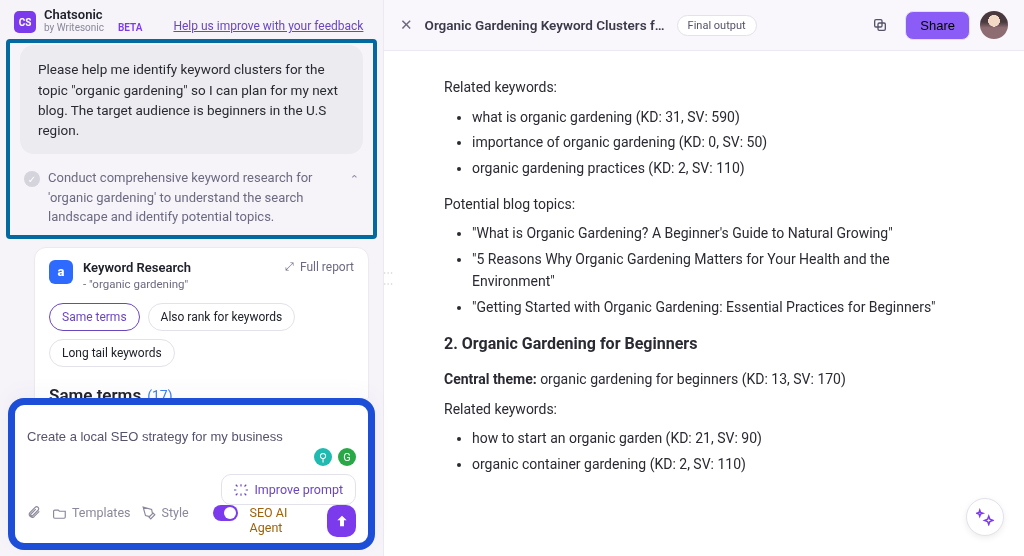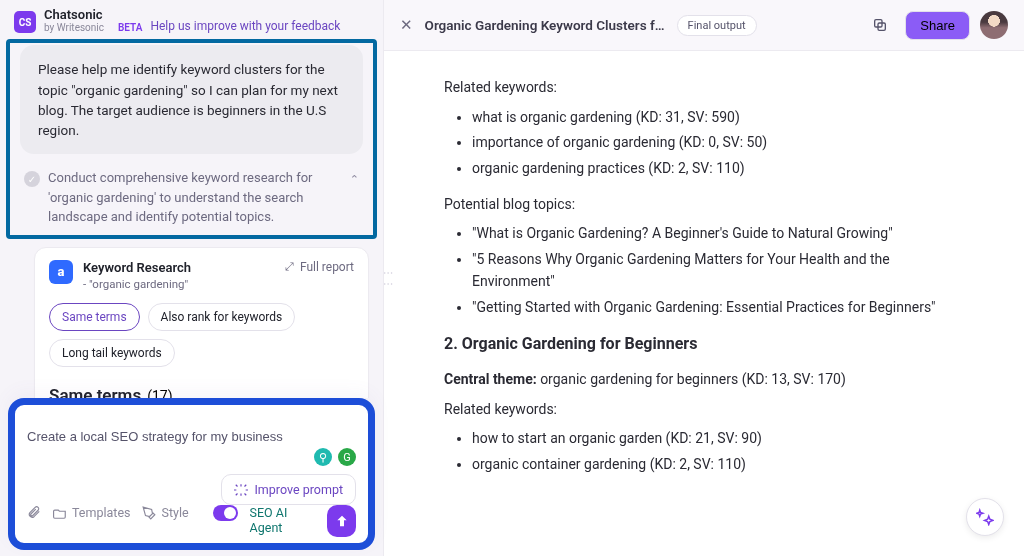--- a/index.html
+++ b/index.html
@@ -7,21 +7,21 @@
   .left-pane { width: 384px; flex-shrink: 0; border-right: 1px solid #eceaf0; background: #f6f4f9; display: flex; flex-direction: column; height: 100%; }
   .right-pane { flex: 1; display: flex; flex-direction: column; height: 100%; }
 
   
   .left-header { padding: 8px 14px 6px 14px; display: flex; align-items: flex-end; gap: 8px; }
   .cs-badge { background: #7c3aed; color: #fff; font-weight: 700; font-size: 10px; width: 22px; height: 22px; border-radius: 5px; display: flex; align-items: center; justify-content: center; }
   .brand-block { line-height: 1.1; }
   .brand-name { font-weight: 600; font-size: 13px; }
   .brand-sub { font-size: 10px; color: #8a889a; }
   .beta-badge { font-size: 10px; color: #7c3aed; font-weight: 600; margin-left: 6px; }
-  .feedback-link { color: #6b46c1; font-size: 12px; cursor: pointer; margin-left: 0; }
+  .feedback-link { color: #6b46c1; font-size: 12px; text-decoration: underline; cursor: pointer; margin-left: 23px; }
 
   
   .highlight-box { margin: 0 6px 8px 6px; border: 4px solid #0369a1; border-radius: 4px; padding: 2px 0 8px 0; }
   .user-bubble { background: #ecebf0; border-radius: 14px; padding: 14px 18px; margin: 0 10px 14px 10px; font-size: 13.5px; line-height: 1.5; color: #2a2a33; }
   .assistant-step { display: flex; gap: 8px; align-items: flex-start; padding: 0 14px; color: #6d6a80; font-size: 13px; line-height: 1.5; }
   .step-check { width: 16px; height: 16px; border-radius: 50%; background: #d5d3dc; display: flex; align-items: center; justify-content: center; flex-shrink: 0; margin-top: 3px; font-size: 10px; color: #fff; }
   .step-caret { margin-left: auto; margin-top: 4px; color: #8e8aa0; font-size: 11px; }
 
   .content-scroll { flex: 1; overflow: hidden; }
 
@@ -33,21 +33,21 @@
   .tool-sub { font-size: 11.5px; color: #6d6a80; margin-top: 2px; }
   .tool-actions { margin-left: auto; display: flex; align-items: center; gap: 6px; color: #6d6a80; font-size: 12px; cursor: pointer; }
   .expand-icon { font-size: 11px; }
 
   .chip-row { display: flex; flex-wrap: wrap; gap: 8px; margin-top: 12px; }
   .chip { border: 1px solid #e3e1ea; border-radius: 999px; padding: 6px 12px; font-size: 12px; background: #fff; cursor: pointer; }
   .chip.active { border-color: #6b46c1; color: #6b46c1; }
 
   .section-head { margin-top: 18px; display: flex; align-items: baseline; gap: 6px; }
   .section-title { font-weight: 600; font-size: 17px; }
-  .section-count { color: #000000; font-size: 14px; }
+  .section-count { color: #3b82f6; font-size: 14px; }
   .section-desc { color: #6d6a80; font-size: 13px; margin-top: 6px; line-height: 1.4; }
   .down-btn { width: 28px; height: 28px; border-radius: 50%; border: 1px solid #e3e1ea; display: flex; align-items: center; justify-content: center; background: #fff; cursor: pointer; float: right; margin-top: 6px; }
 
   
   .composer { margin: auto 8px 6px 8px; background: #fff; border: 7px solid #1d4ed8; border-radius: 16px; padding: 24px 12px 6px 12px; box-shadow: 0 -6px 18px rgba(120,100,160,0.05); }
   .composer-input { font-size: 13px; color: #55536a; border: none; outline: none; width: 100%; background: transparent; }
   .composer-line2 { display: flex; justify-content: flex-end; gap: 6px; margin-top: 4px; }
   .dot-badge { width: 18px; height: 18px; border-radius: 50%; display: inline-flex; align-items: center; justify-content: center; font-size: 11px; color: #fff; }
   .dot-teal { background: #1fbab0; }
   .dot-green { background: #29a847; }
@@ -158,21 +158,21 @@
         <span>Templates</span>
       </span>
       <span class="footer-item">
         <svg width="14" height="14" viewBox="0 0 24 24" fill="none" stroke="currentColor" stroke-width="2">
             <path d="M12 19l7-7 3 3-7 7-3-3zM18 13l-1.5-7L2 2l4 14.5L13 18l5-5z"></path>
           </svg>
         <span>Style</span>
       </span>
       <span style="flex:1"></span>
       <span class="toggle"></span>
-      <span style="color:#0f766e">SEO AI Agent</span>
+      <span style="color:#a16207">SEO AI Agent</span>
       <span class="send-btn">
         <svg viewBox="0 0 24 24" fill="#fff">
             <path d="M12 4l-7 7h4v9h6v-9h4z"></path>
           </svg>
       </span>
     </div>
   </div>
 </div>
 
 <div class="right-pane">

